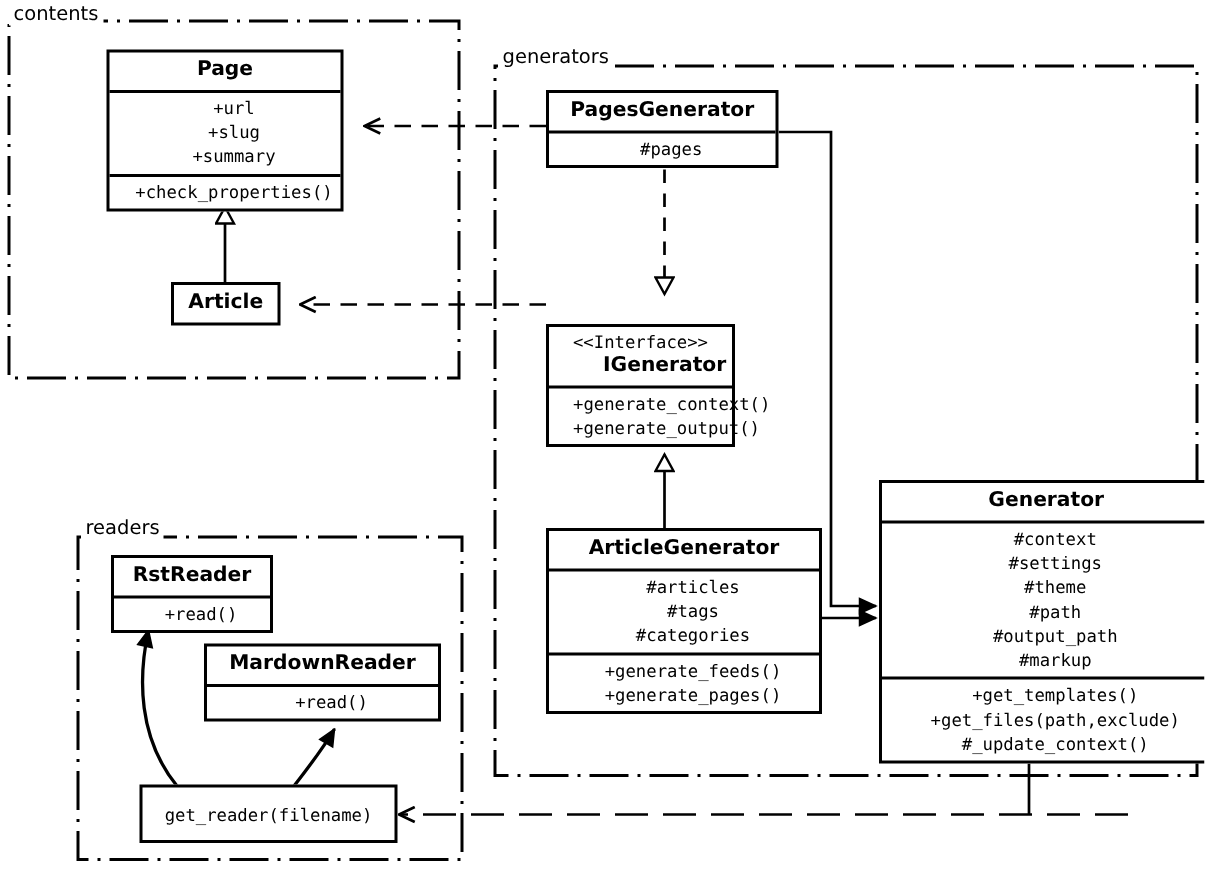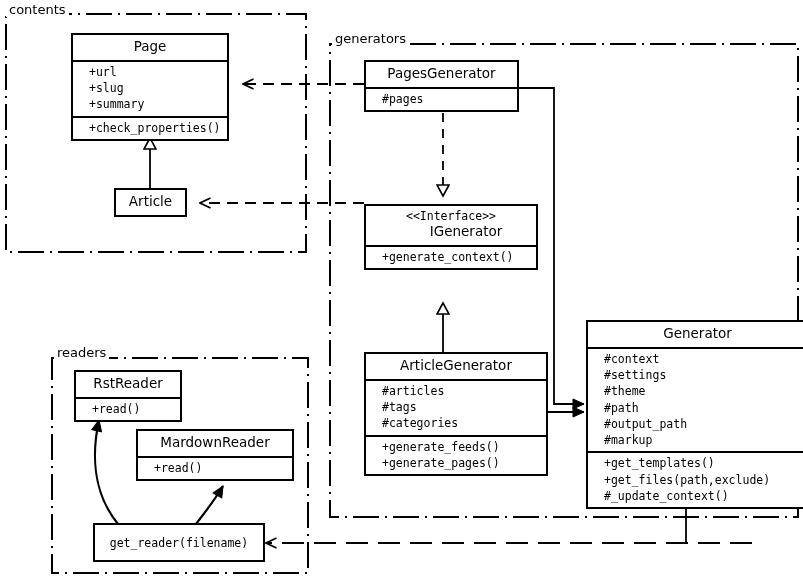--- a/index.html
+++ b/index.html
@@ -36,21 +36,21 @@
   }
   .uml {
     position: absolute;
     border: 2px solid #000;
     background: #ffffff;
     box-sizing: border-box;
   }
   .uml .title {
     font-family: "DejaVu Sans", sans-serif;
     font-size: 13.5px;
-    font-weight: normal;
+    font-weight: bold;
     text-align: center;
     padding: 4px 6px 5px 6px;
     line-height: 1.15;
     color: #000;
   }
   .uml .stereo {
     font-family: "DejaVu Sans Mono", monospace;
     font-size: 11.5px;
     font-weight: normal;
     text-align: center;
@@ -63,20 +63,21 @@
   .uml .compartment {
     padding: 2px 0 3px 0;
   }
   .uml .member {
     font-family: "DejaVu Sans Mono", monospace;
     font-size: 11.5px;
     color: #000;
     padding: 0 4px 0 16px;
     line-height: 1.42;
     white-space: nowrap;
+    text-align: center;
   }
   .plainbox {
     position: absolute;
     border: 2px solid #000;
     background: #ffffff;
     box-sizing: border-box;
     display: flex;
     align-items: center;
     justify-content: center;
   }
@@ -154,25 +155,26 @@
     <div class="title">Article</div>
   </div>
 
   <div class="uml" style="left:364px; top:60px; width:155px;">
     <div class="title">PagesGenerator</div>
     <div class="sep compartment">
       <div class="member">#pages</div>
     </div>
   </div>
 
-  <div class="uml" style="left:364px; top:204px; width:174px;">
+  <div class="uml" style="left:364px; top:216px; width:126px;">
     <div class="stereo">&lt;&lt;Interface&gt;&gt;</div>
     <div class="title" style="padding-top:1px;padding-left:36px;">IGenerator</div>
     <div class="sep compartment">
       <div class="member">+generate_context()</div>
+      <div class="member">+generate_output()</div>
     </div>
   </div>
 
   <div class="uml" style="left:364px; top:352px; width:184px;">
     <div class="title">ArticleGenerator</div>
     <div class="sep compartment">
       <div class="member">#articles</div>
       <div class="member">#tags</div>
       <div class="member">#categories</div>
     </div>

